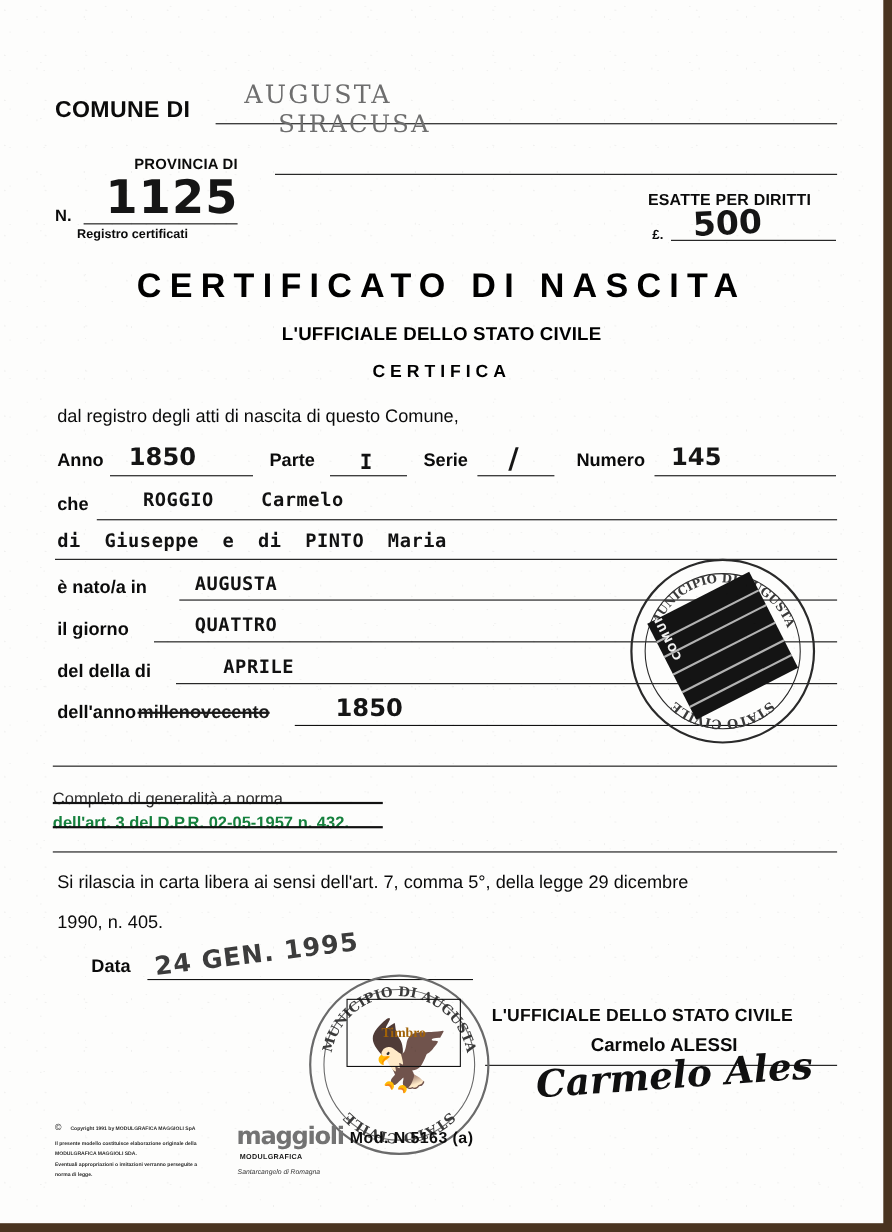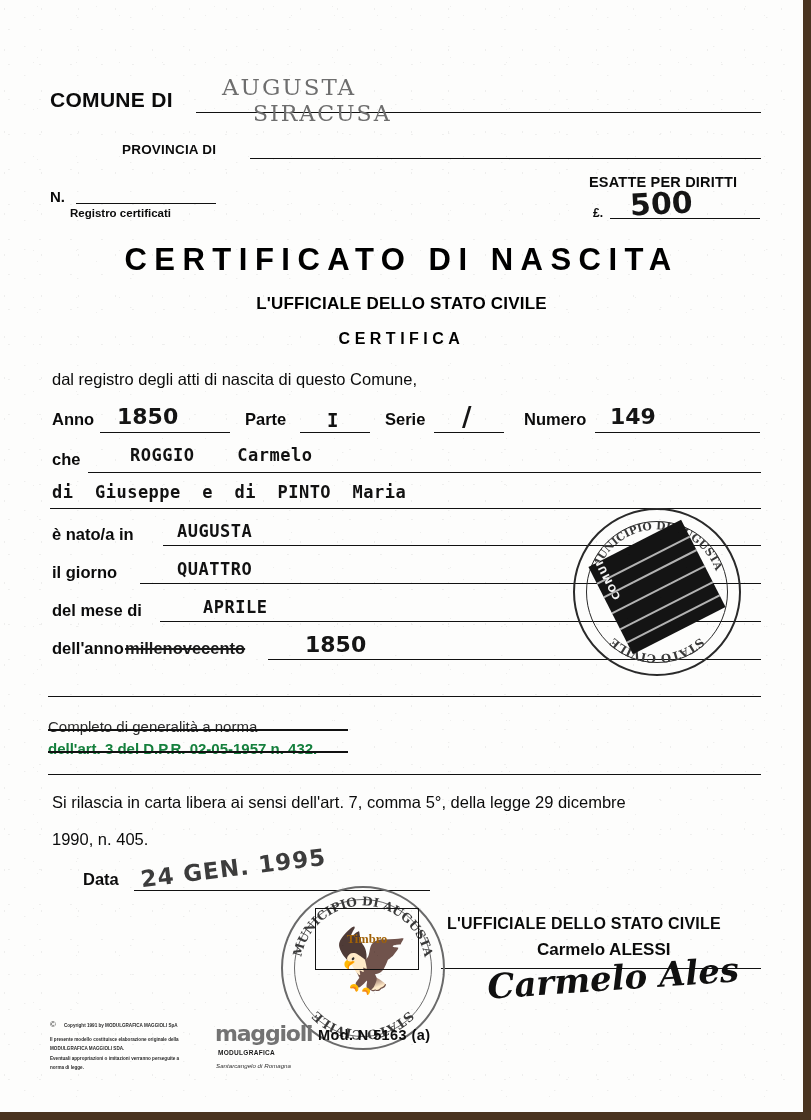--- a/index.html
+++ b/index.html
@@ -184,20 +184,21 @@
   <div class="rule" style="left:196px;top:112px;width:565px;"></div>
   <div class="stamped-txt blur" style="left:222px;top:74px;font-size:23px;">AUGUSTA</div>
 
   <div class="lbl form-sub" style="left:122px;top:142px;">PROVINCIA DI</div>
   <div class="rule" style="left:250px;top:158px;width:511px;"></div>
   <div class="stamped-txt blur" style="left:253px;top:101px;font-size:22px;text-align:right;">SIRACUSA</div>
 
   <div class="lbl" style="left:50px;top:188px;font-size:15px;font-weight:600;">N.</div>
   <div class="rule" style="left:76px;top:203px;width:140px;"></div>
   <div class="lbl" style="left:70px;top:207px;font-size:11.5px;font-weight:bold;">Registro certificati</div>
+  <div class="hand" style="left:96px;top:155px;font-size:42px;letter-spacing:1px;">1125</div>
 
   <div class="lbl form-sub" style="left:589px;top:174px;font-size:14.5px;">ESATTE PER DIRITTI</div>
   <div class="lbl" style="left:593px;top:206px;font-size:12px;font-weight:bold;">£.</div>
   <div class="rule thin" style="left:610px;top:218px;width:150px;"></div>
   <div class="hand" style="left:630px;top:186px;font-size:30px;transform:rotate(-3deg);">500</div>
 
   <div class="title" style="top:242px;">CERTIFICATO DI NASCITA</div>
   <div class="subtitle" style="top:294px;">L'UFFICIALE DELLO STATO CIVILE</div>
   <div class="certifica" style="top:330px;">CERTIFICA</div>
 
@@ -210,38 +211,38 @@
   <div class="lbl field-lbl" style="left:245px;top:410px;">Parte</div>
   <div class="rule" style="left:300px;top:432px;width:70px;"></div>
   <div class="typed" style="left:327px;top:409px;font-size:19px;">I</div>
 
   <div class="lbl field-lbl" style="left:385px;top:410px;">Serie</div>
   <div class="rule" style="left:434px;top:432px;width:70px;"></div>
   <div class="hand" style="left:462px;top:402px;font-size:26px;">/</div>
 
   <div class="lbl field-lbl" style="left:524px;top:410px;">Numero</div>
   <div class="rule" style="left:595px;top:432px;width:165px;"></div>
-  <div class="hand" style="left:610px;top:404px;font-size:22px;">149</div>
+  <div class="hand" style="left:610px;top:404px;font-size:22px;">145</div>
 
   <div class="lbl field-lbl" style="left:52px;top:450px;">che</div>
   <div class="rule" style="left:88px;top:472px;width:673px;"></div>
   <div class="typed" style="left:130px;top:445px;font-size:17px;">ROGGIO    Carmelo</div>
 
   <div class="rule" style="left:50px;top:508px;width:711px;"></div>
   <div class="typed" style="left:52px;top:482px;font-size:17px;">di  Giuseppe  e  di  PINTO  Maria</div>
 
   <div class="lbl field-lbl" style="left:52px;top:525px;">è nato/a in</div>
   <div class="rule" style="left:163px;top:545px;width:598px;"></div>
   <div class="typed" style="left:177px;top:521px;font-size:17px;">AUGUSTA</div>
 
   <div class="lbl field-lbl" style="left:52px;top:563px;">il giorno</div>
   <div class="rule" style="left:140px;top:583px;width:621px;"></div>
   <div class="typed" style="left:177px;top:559px;font-size:17px;">QUATTRO</div>
 
-  <div class="lbl field-lbl" style="left:52px;top:601px;">del mese di</div>
+  <div class="lbl field-lbl" style="left:52px;top:601px;">del della di</div>
   <div class="rule" style="left:160px;top:621px;width:601px;"></div>
   <div class="typed" style="left:203px;top:597px;font-size:17px;">APRILE</div>
 
   <div class="lbl field-lbl" style="left:52px;top:639px;">dell'anno</div>
   <div class="lbl field-lbl struck" style="left:125px;top:639px;color:#1a1a1a;">millenovecento</div>
   <div class="rule" style="left:268px;top:659px;width:493px;"></div>
   <div class="hand" style="left:305px;top:632px;font-size:22px;">1850</div>
 
   <div class="rule" style="left:48px;top:696px;width:713px;"></div>
 

